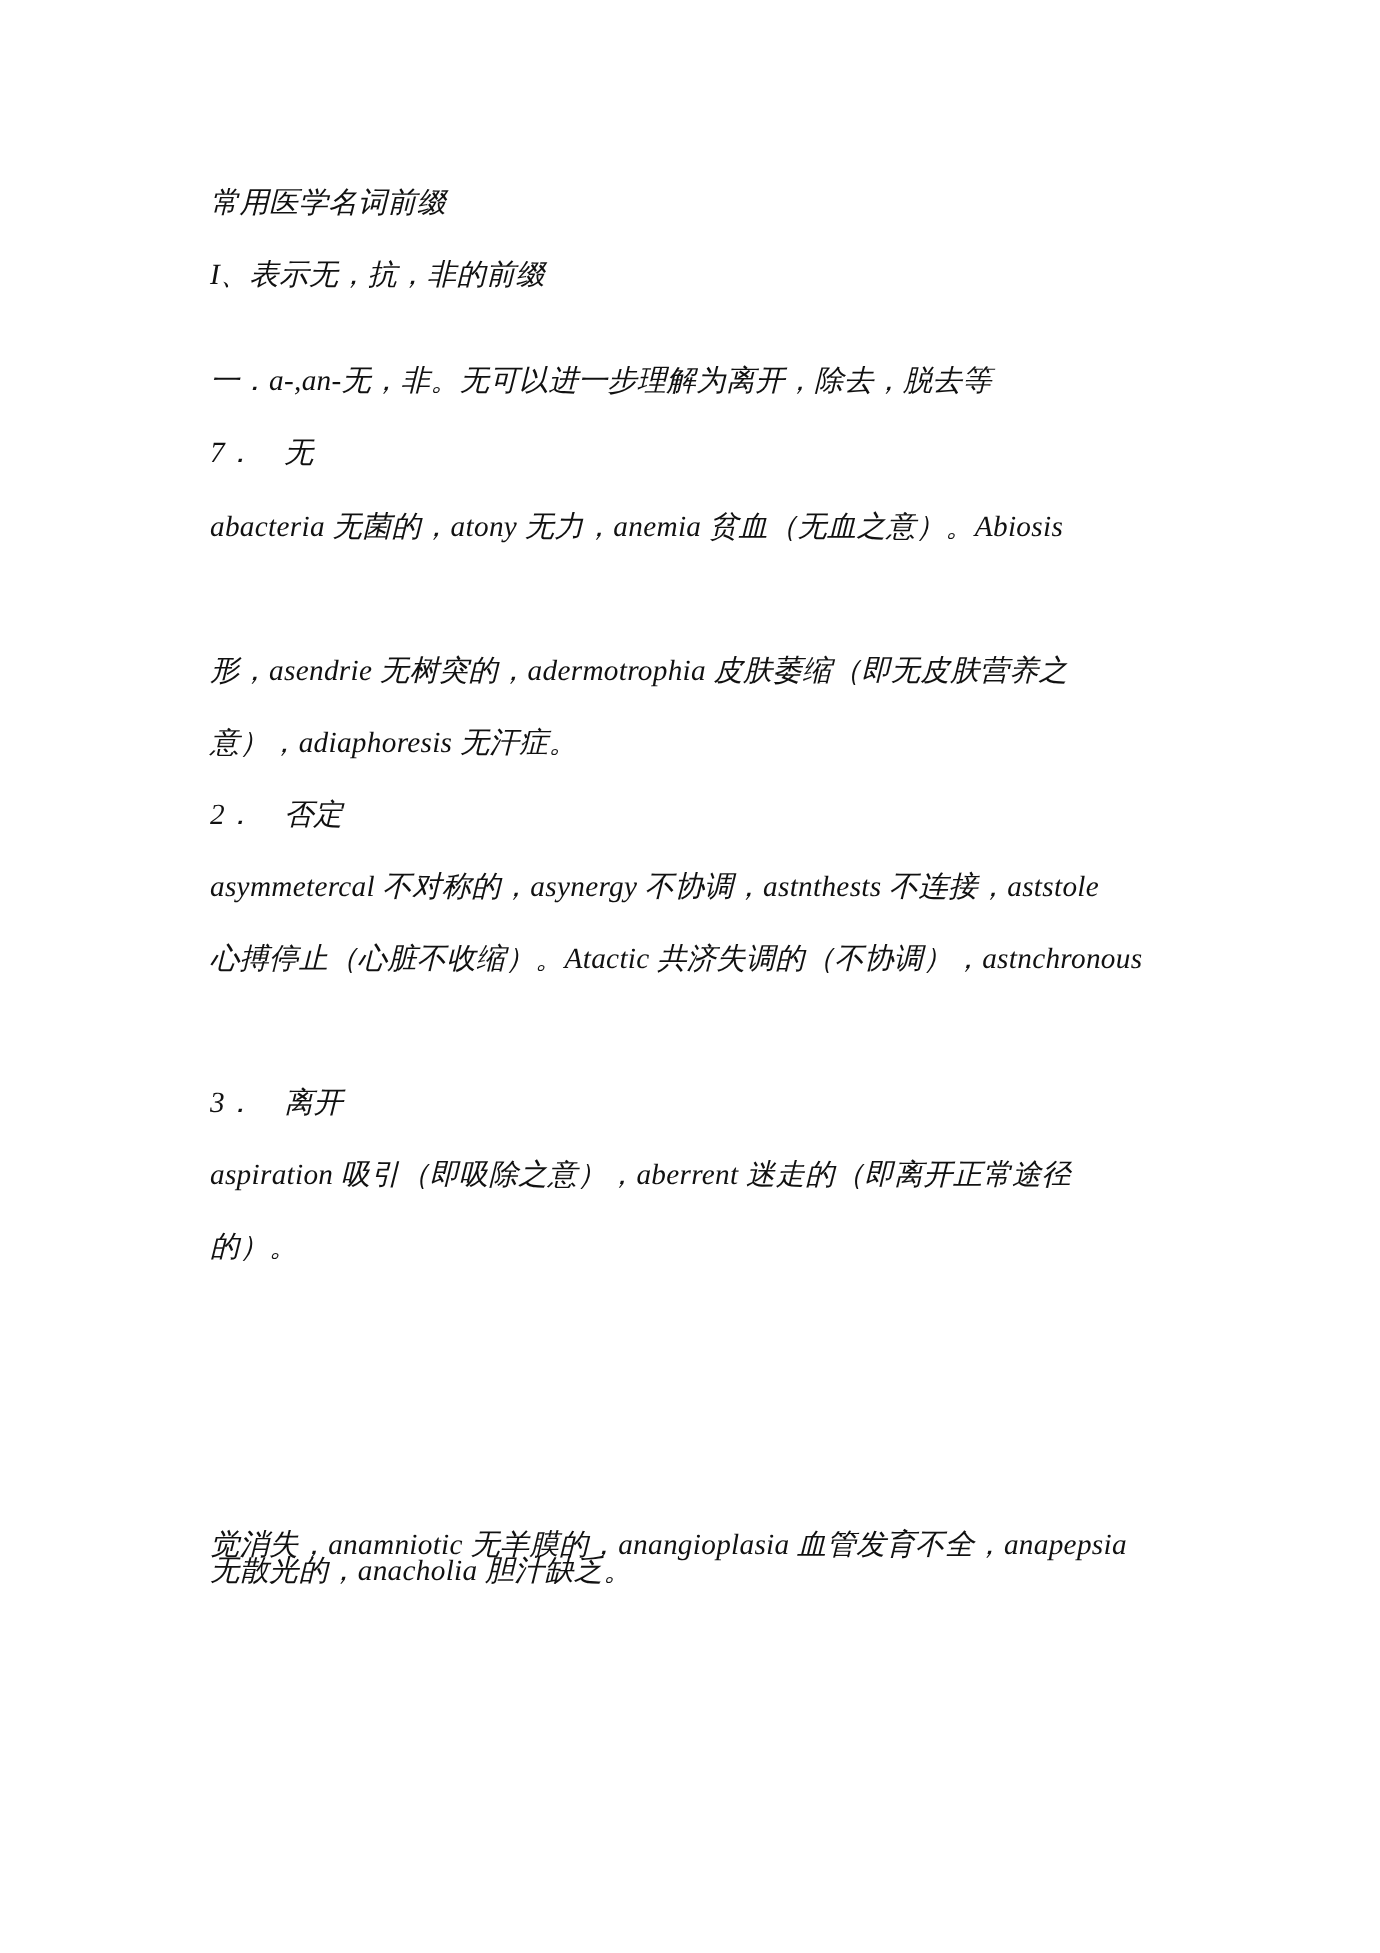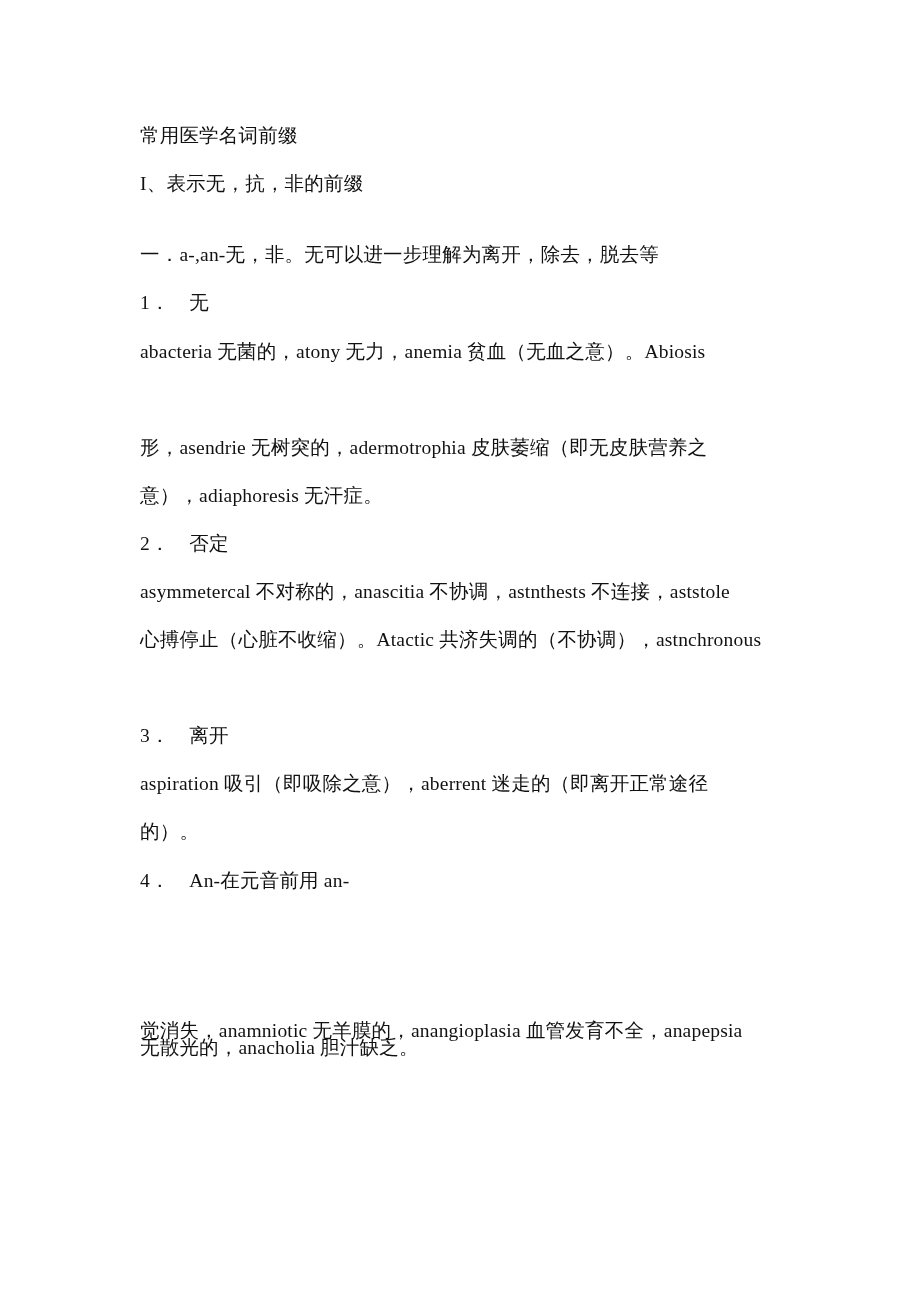--- a/index.html
+++ b/index.html
@@ -15,47 +15,47 @@
       font-family: "Liberation Serif", "DejaVu Serif", serif;
       color: #111111;
     }
     .page {
       position: absolute;
       left: 0;
       top: 0;
       width: 920px;
       height: 1302px;
       background: #ffffff;
+      font-style: italic;
     }
     .line {
       position: absolute;
       left: 140px;
       font-size: 19.5px;
       line-height: 24px;
       white-space: nowrap;
       letter-spacing: 0.2px;
     }
   </style>
 </head>
 <body>
 
 <div class="page">
   <div class="line" style="top:124px">常用医学名词前缀</div>
   <div class="line" style="top:172px">I、表示无，抗，非的前缀</div>
   <div class="line" style="top:243px">一．a-,an-无，非。无可以进一步理解为离开，除去，脱去等</div>
 
-  <div class="line" style="top:291px">1．　无</div>
+  <div class="line" style="top:291px">7．　无</div>
   <div class="line" style="top:340px">abacteria 无菌的，atony  无力，anemia  贫血（无血之意）。Abiosis</div>
   <div class="line" style="top:436px">形，asendrie 无树突的，adermotrophia  皮肤萎缩（即无皮肤营养之</div>
   <div class="line" style="top:484px">意），adiaphoresis  无汗症。</div>
 
   <div class="line" style="top:532px">2．　否定</div>
-  <div class="line" style="top:580px">asymmetercal  不对称的，anascitia  不协调，astnthests  不连接，aststole</div>
+  <div class="line" style="top:580px">asymmetercal  不对称的，asynergy  不协调，astnthests  不连接，aststole</div>
   <div class="line" style="top:628px">心搏停止（心脏不收缩）。Atactic  共济失调的（不协调），astnchronous</div>
 
   <div class="line" style="top:724px">3．　离开</div>
   <div class="line" style="top:772px">aspiration  吸引（即吸除之意），aberrent  迷走的（即离开正常途径</div>
   <div class="line" style="top:820px">的）。</div>
 
-  <div class="line" style="top:869px">4．　An-在元音前用 an-</div>
   <div class="line" style="top:1019px">觉消失，anamniotic  无羊膜的，anangioplasia  血管发育不全，anapepsia</div>
   <div class="line" style="top:1036px">无散光的，anacholia  胆汁缺乏。</div>
 </div>
 
 </body></html>

